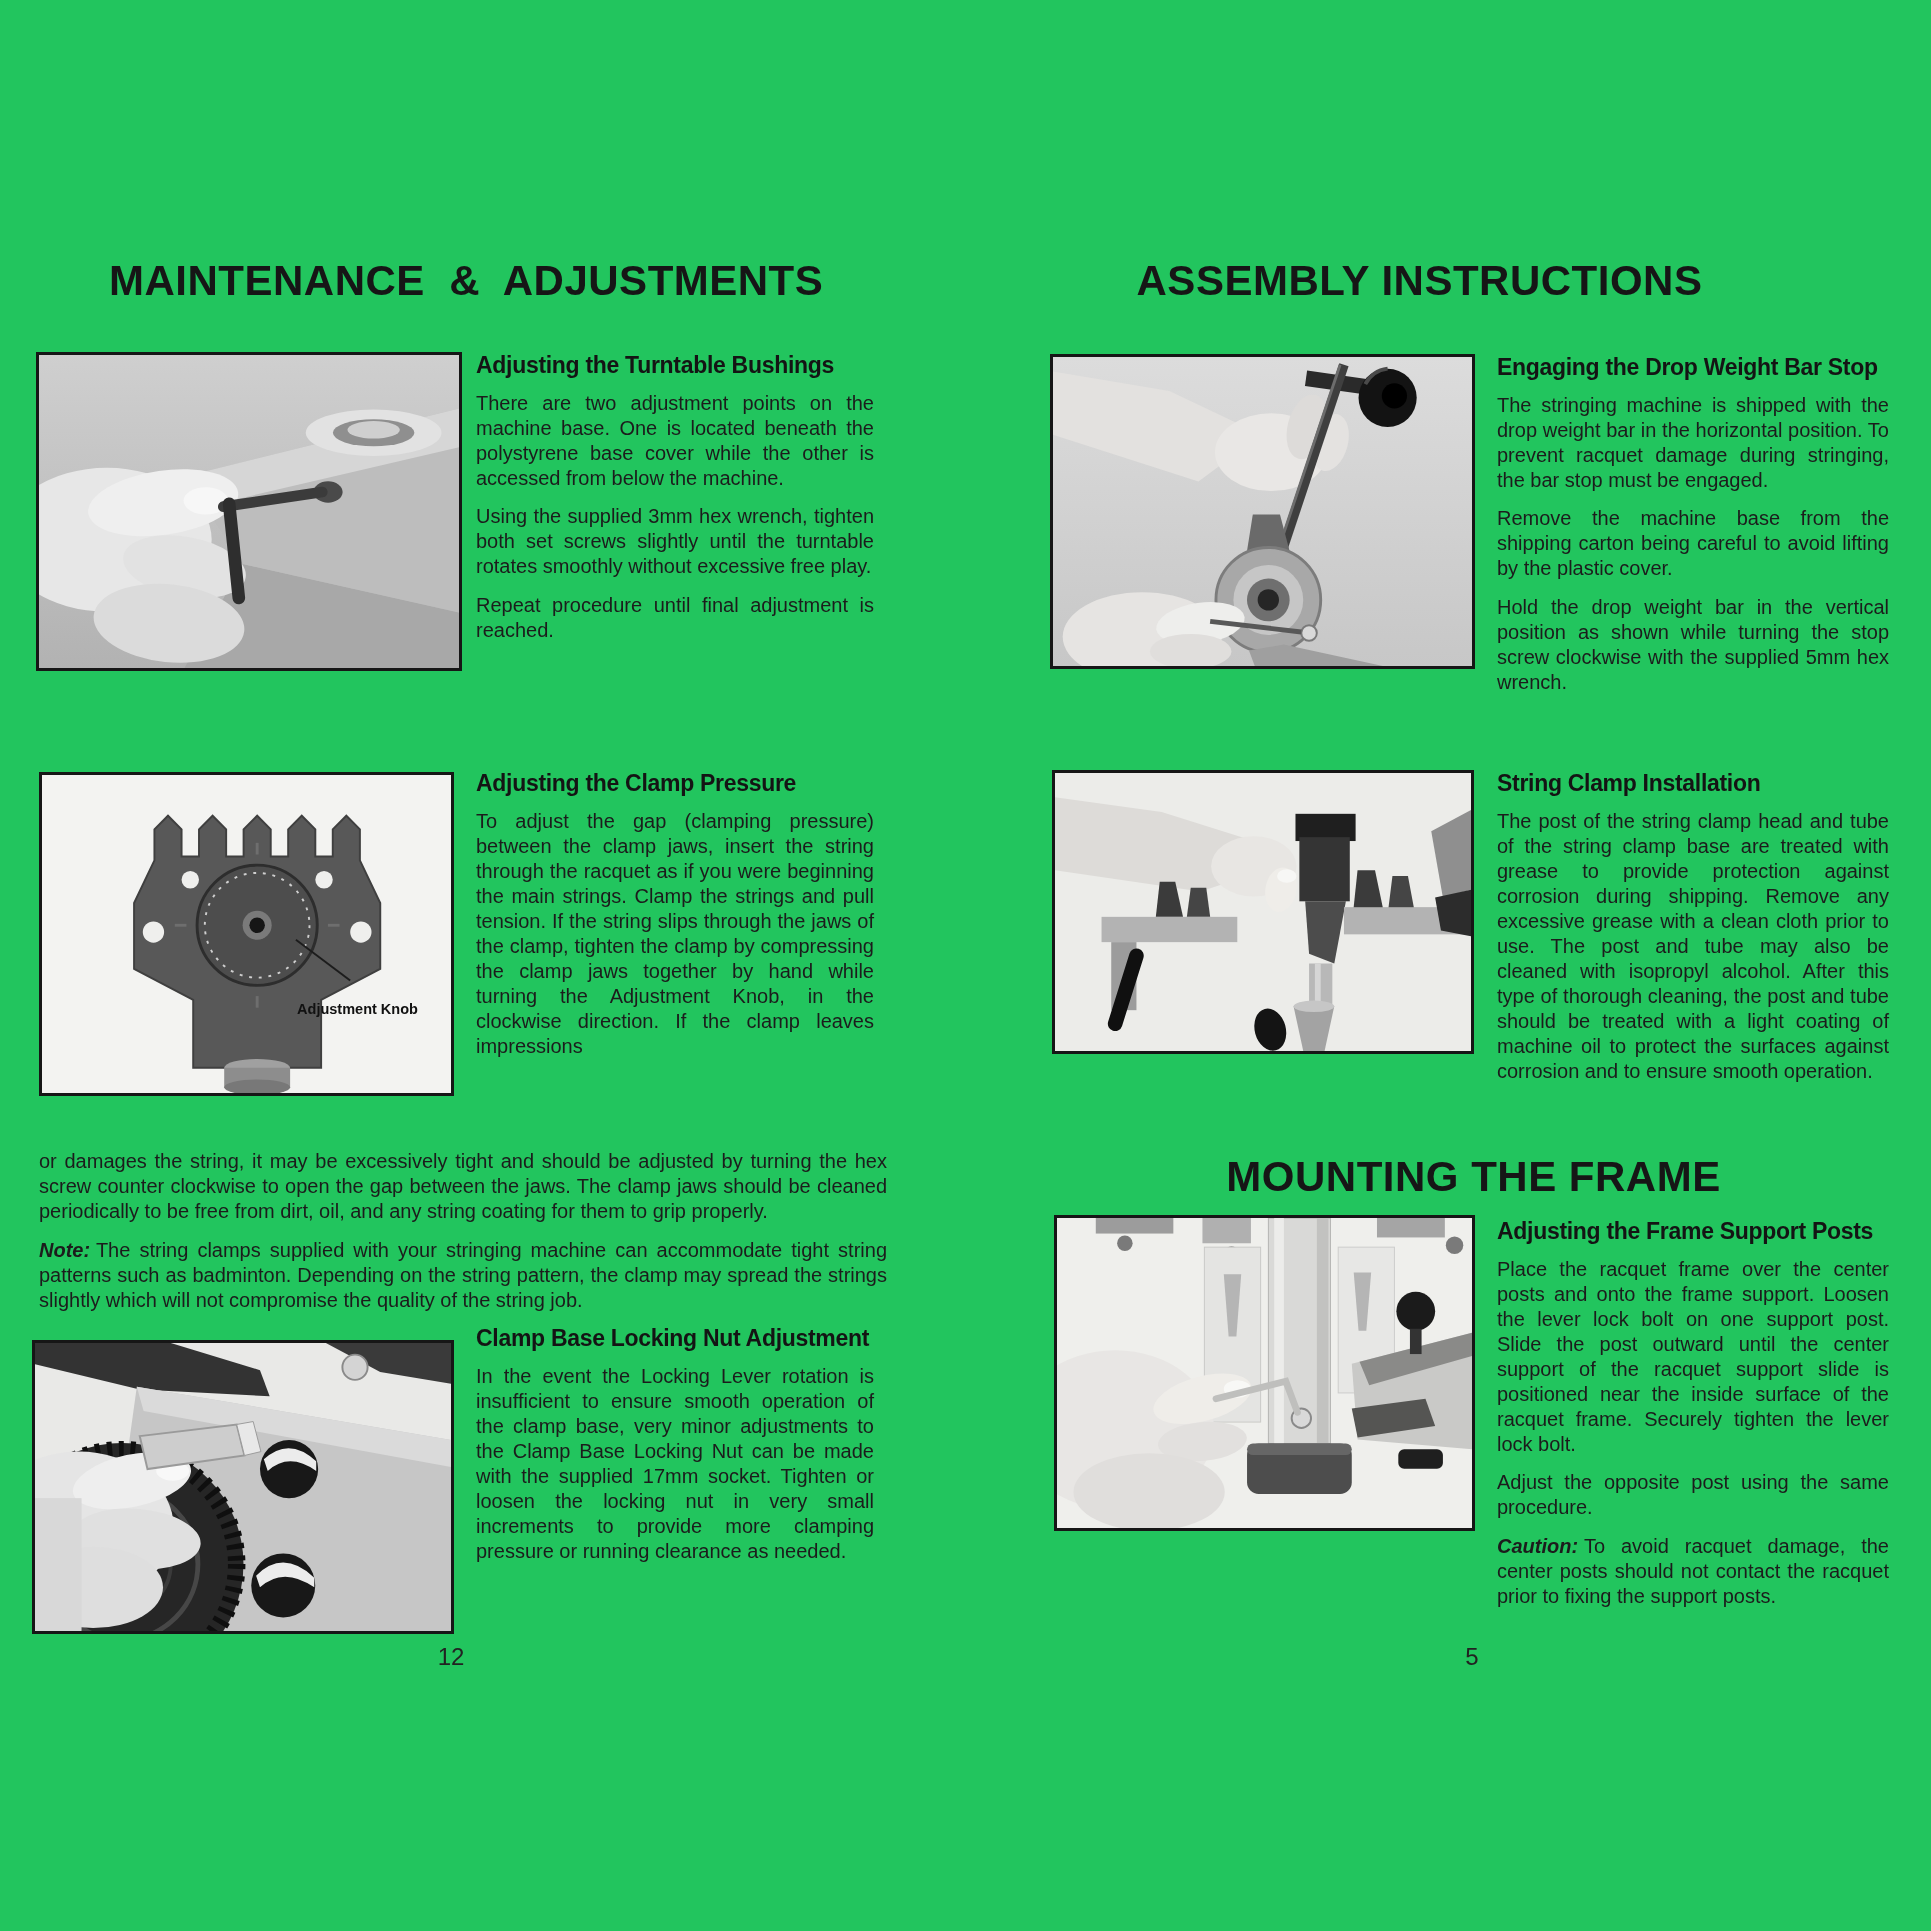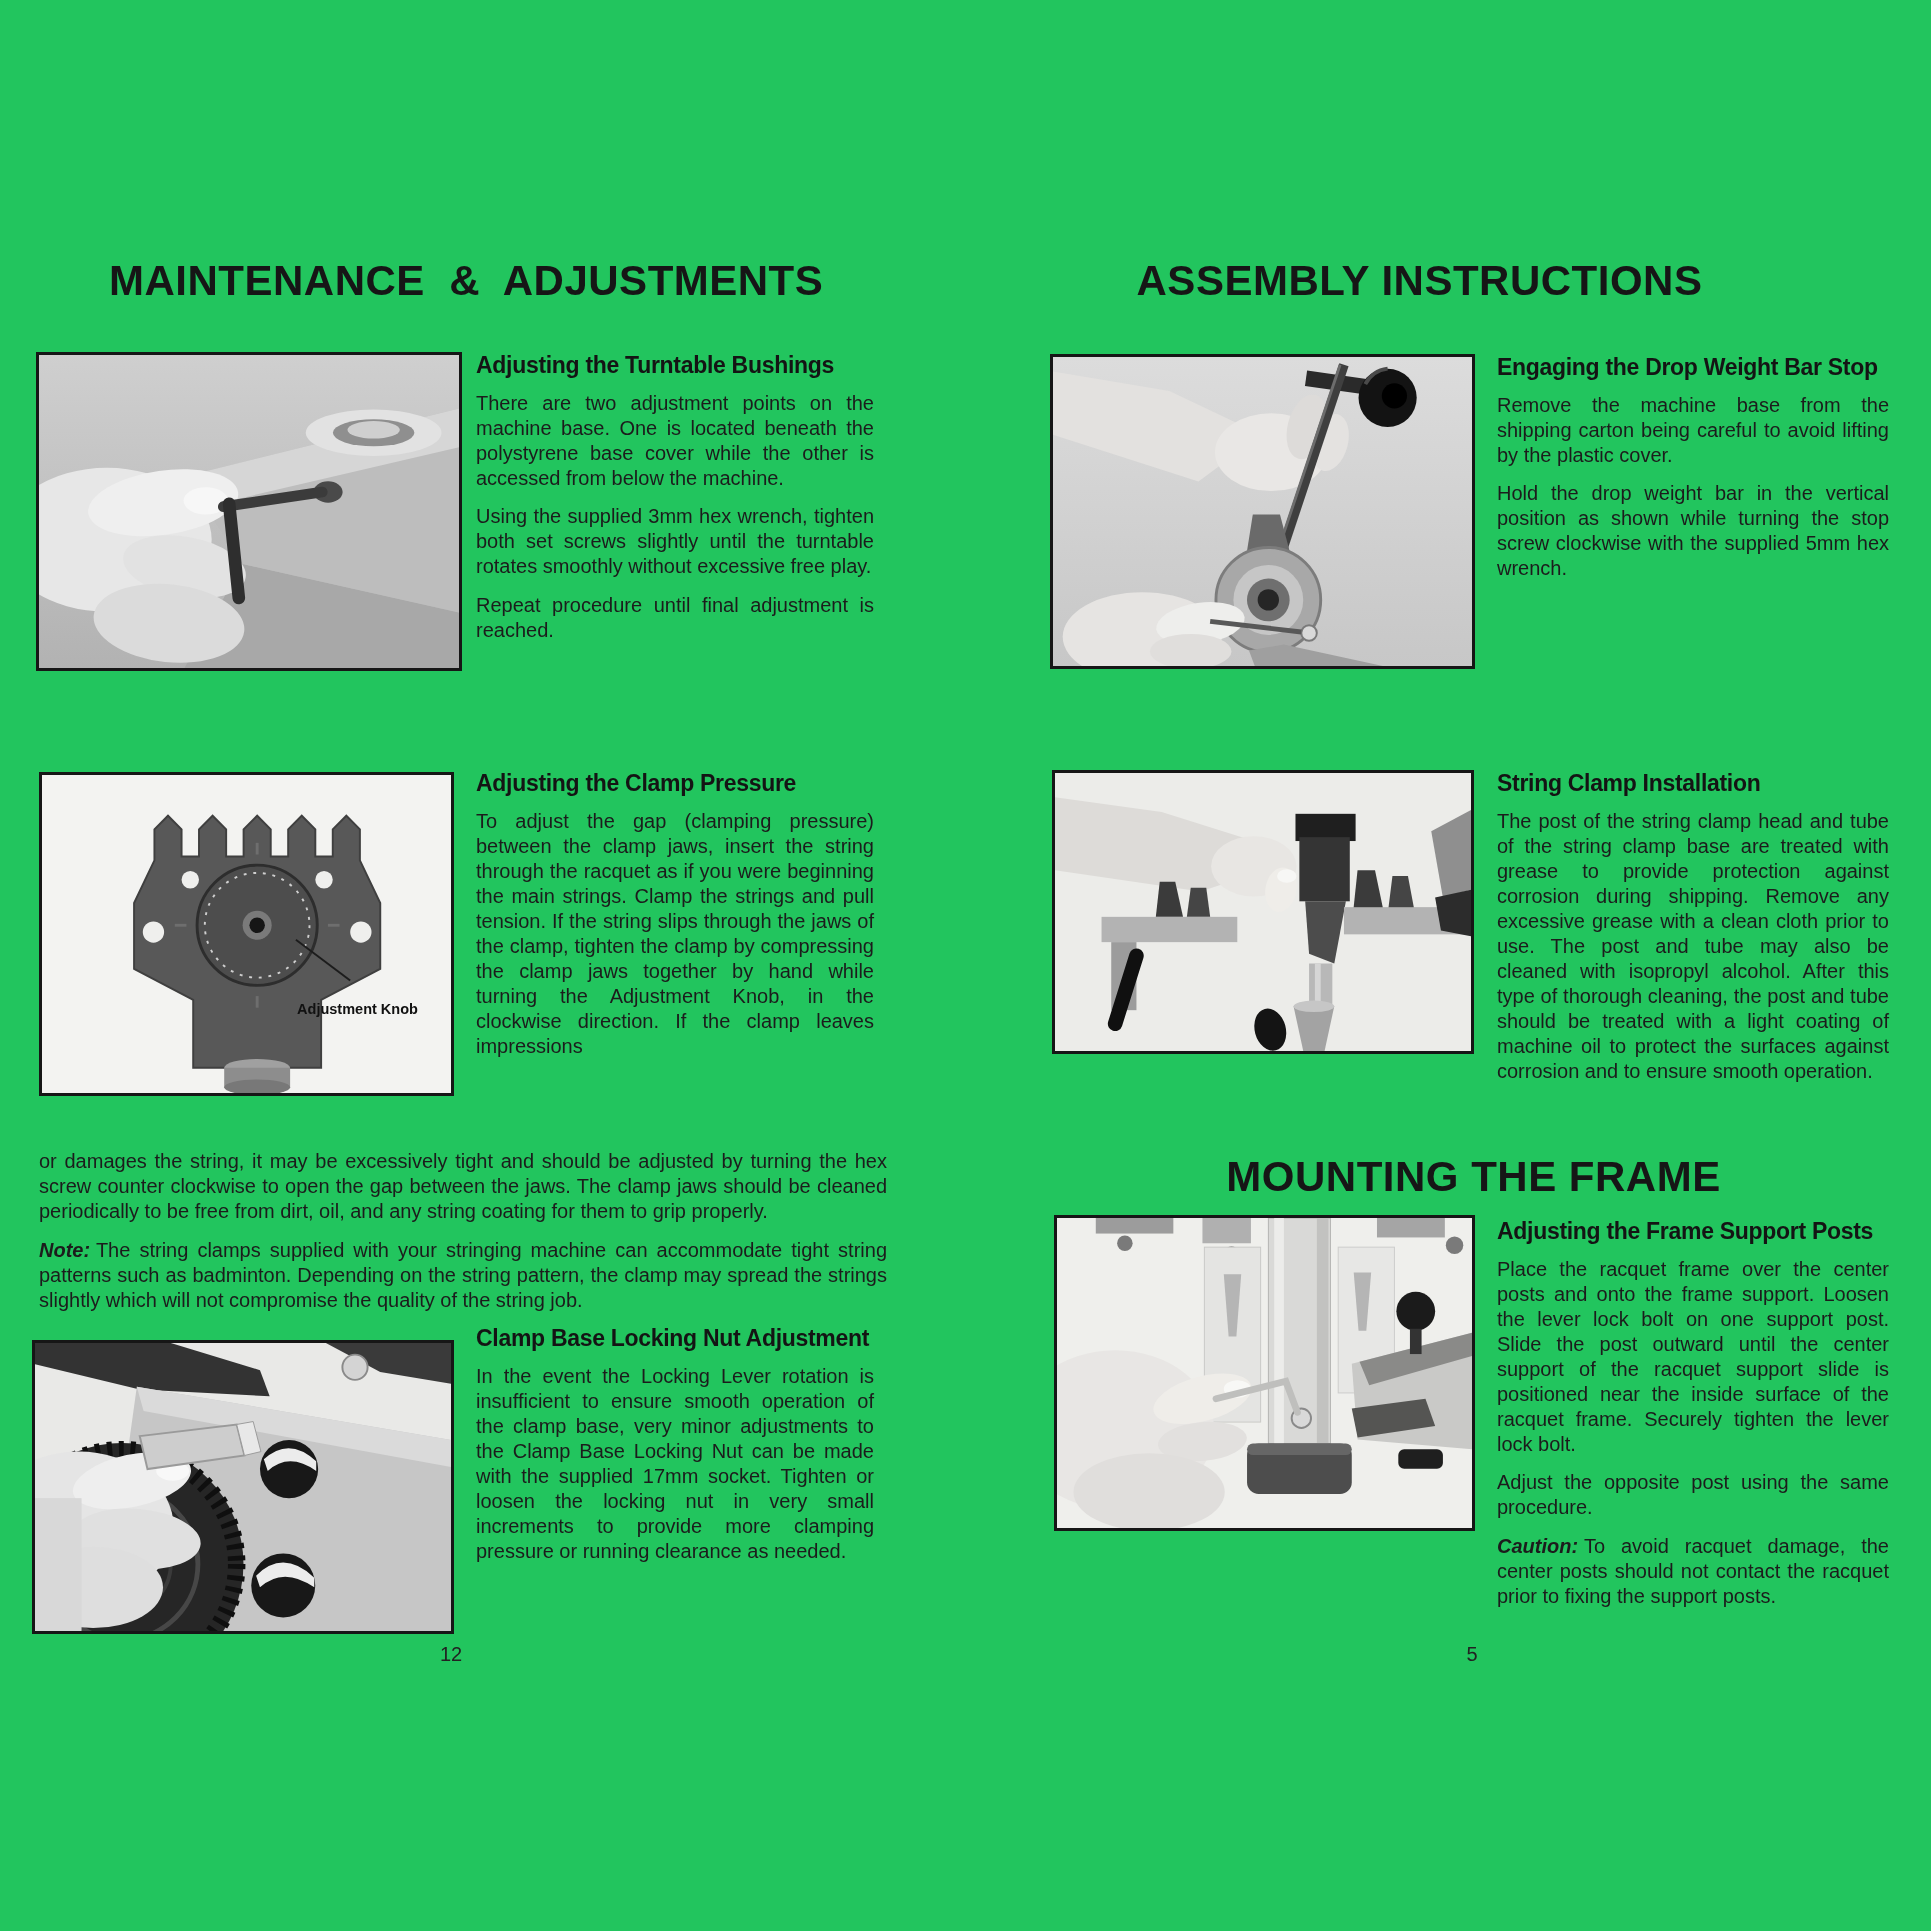--- a/index.html
+++ b/index.html
@@ -8,21 +8,21 @@
   .pgtitle{position:absolute;font-size:42px;font-weight:bold;white-space:pre;letter-spacing:0.5px;color:#161616;}
   .center{text-align:center;}
   .photo{position:absolute;border:3.9px solid #161616;background:#eceae8;box-sizing:border-box;}
   .photo svg{display:block;width:100%;height:100%;}
   .col{position:absolute;}
   .col h2{font-size:23px;line-height:27px;font-weight:bold;margin:0 0 11.6px 0;white-space:nowrap;letter-spacing:-0.3px;color:#141414;}
   .col p,.fullw p{font-size:20px;line-height:25px;text-align:justify;margin:0 0 13.5px 0;color:#1c1c1c;}
   .justify-last{text-align-last:justify;}
   .fullw{position:absolute;}
   .bi{font-weight:bold;font-style:italic;margin-right:5.8px;}
-  .pagenum{position:absolute;font-size:20px;color:#222;width:68px;text-align:center;}
+  .pagenum{position:absolute;font-size:24px;color:#222;width:68px;text-align:center;}
   .pholabel{position:absolute;font-size:14.5px;line-height:17.4px;text-align:center;color:#111;}
 </style>
 </head>
 <body>
 
 <div id="canvas">
 
   <div class="pgtitle" style="left:109px;top:257px;">MAINTENANCE  &amp;  ADJUSTMENTS</div>
 
   <figure class="photo" style="left:36px;top:352px;width:426px;height:319px;margin:0;">
@@ -156,20 +156,21 @@
       <path d="M238 296 L340 318 L208 318 L202 302 Z" fill="#9f9f9f"></path>
       <ellipse cx="92" cy="288" rx="82" ry="46" fill="#e6e4e2"></ellipse>
       <ellipse cx="152" cy="274" rx="46" ry="21" fill="#eeeeec" transform="rotate(-8 152 274)"></ellipse>
       <ellipse cx="142" cy="303" rx="42" ry="18" fill="#e0dedc"></ellipse>
       <line x1="162" y1="272" x2="256" y2="283" stroke="#585858" stroke-width="5"></line>
     </svg>
   </figure>
 
   <div class="col" style="left:1497px;top:354px;width:392px;">
     <h2>Engaging the Drop Weight Bar Stop</h2>
+    <p>The stringing machine is shipped with the drop weight bar in the horizontal position. To prevent racquet damage during stringing, the bar stop must be engaged.</p>
     <p>Remove the machine base from the shipping carton being careful to avoid lifting by the plastic cover.</p>
     <p>Hold the drop weight bar in the vertical position as shown while turning the stop screw clockwise with the supplied 5mm hex wrench.</p>
   </div>
 
   <figure class="photo" style="left:1052px;top:770px;width:422px;height:284px;margin:0;">
     <svg viewBox="0 0 429 286" preserveAspectRatio="none">
       <rect width="429" height="286" fill="#ecece9"></rect>
       <path d="M0 25 L110 40 L205 70 L232 95 L150 122 L0 100 Z" fill="#dddbd8"></path>
       <ellipse cx="205" cy="96" rx="44" ry="31" fill="#e8e6e3"></ellipse>
       <ellipse cx="233" cy="120" rx="16" ry="23" fill="#efede9" transform="rotate(10 233 120)"></ellipse>

